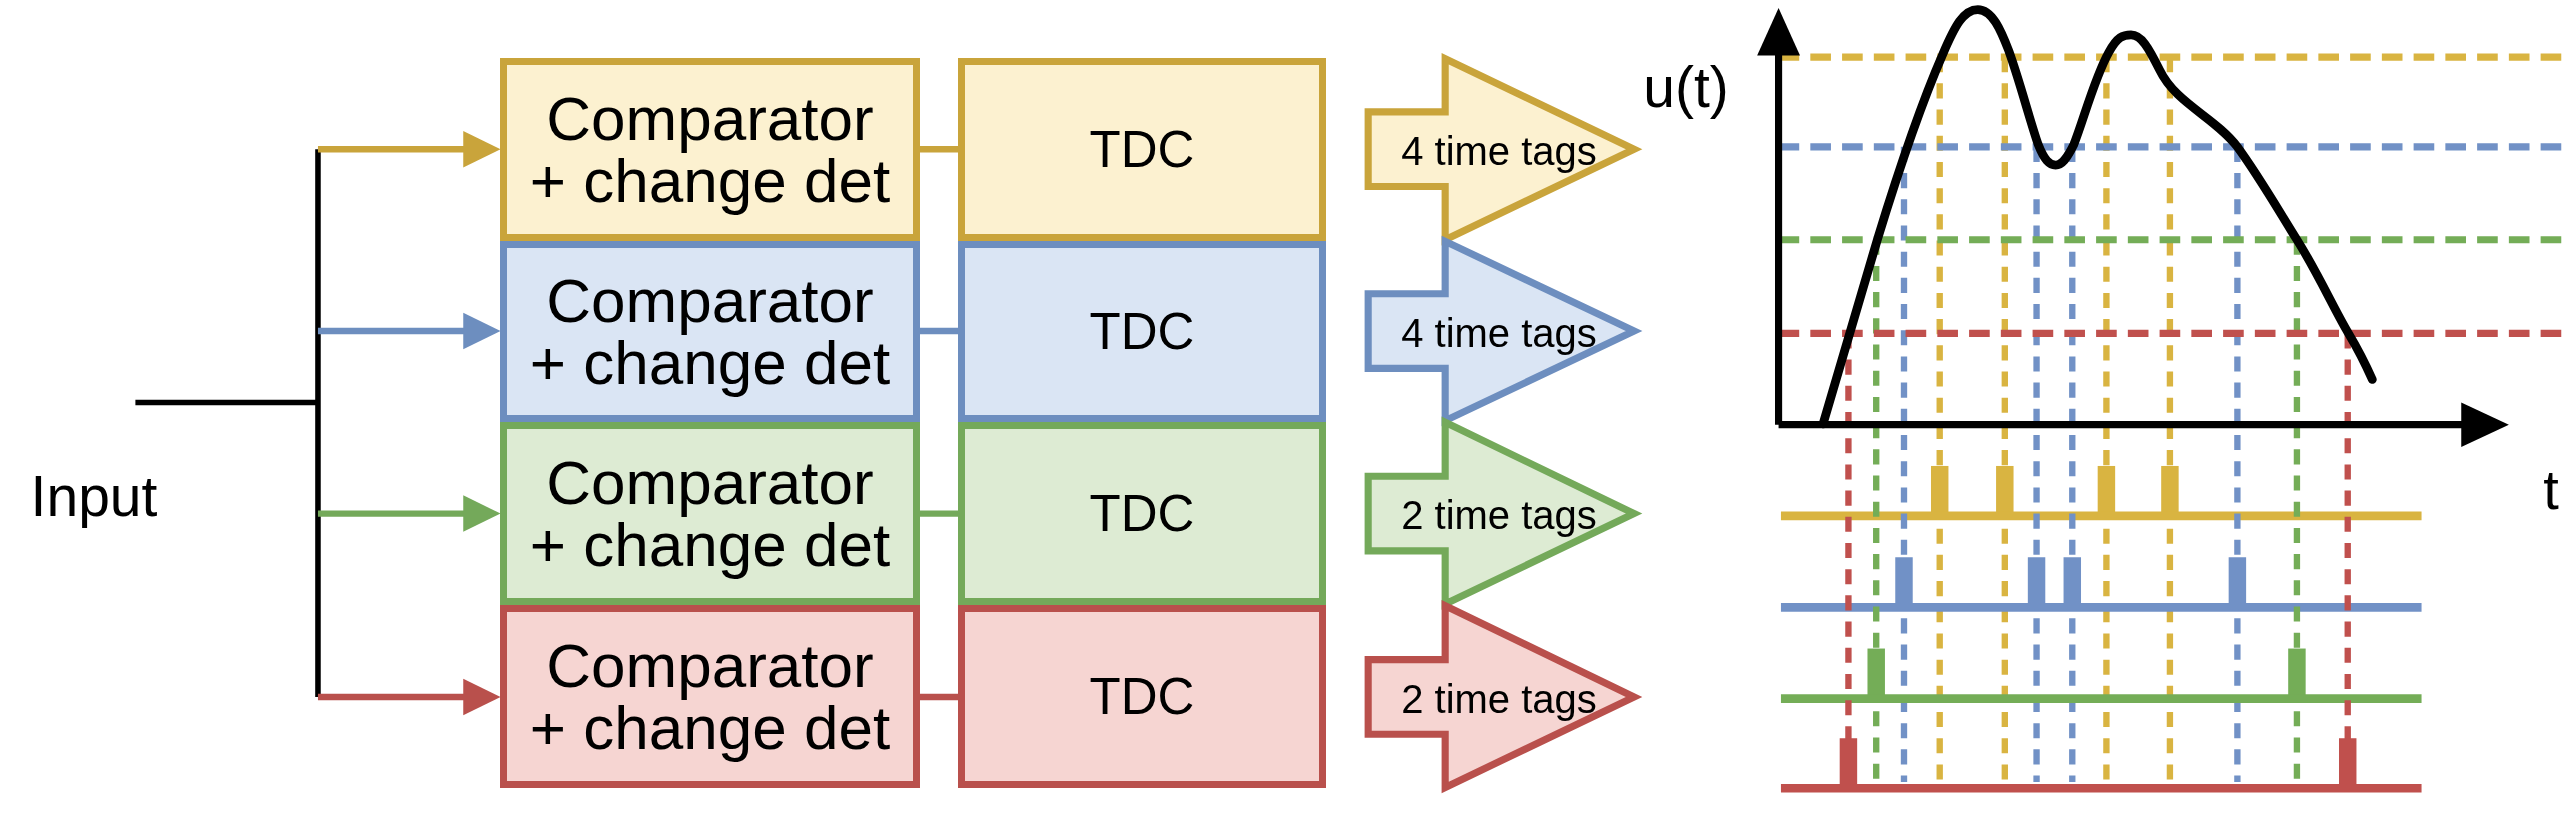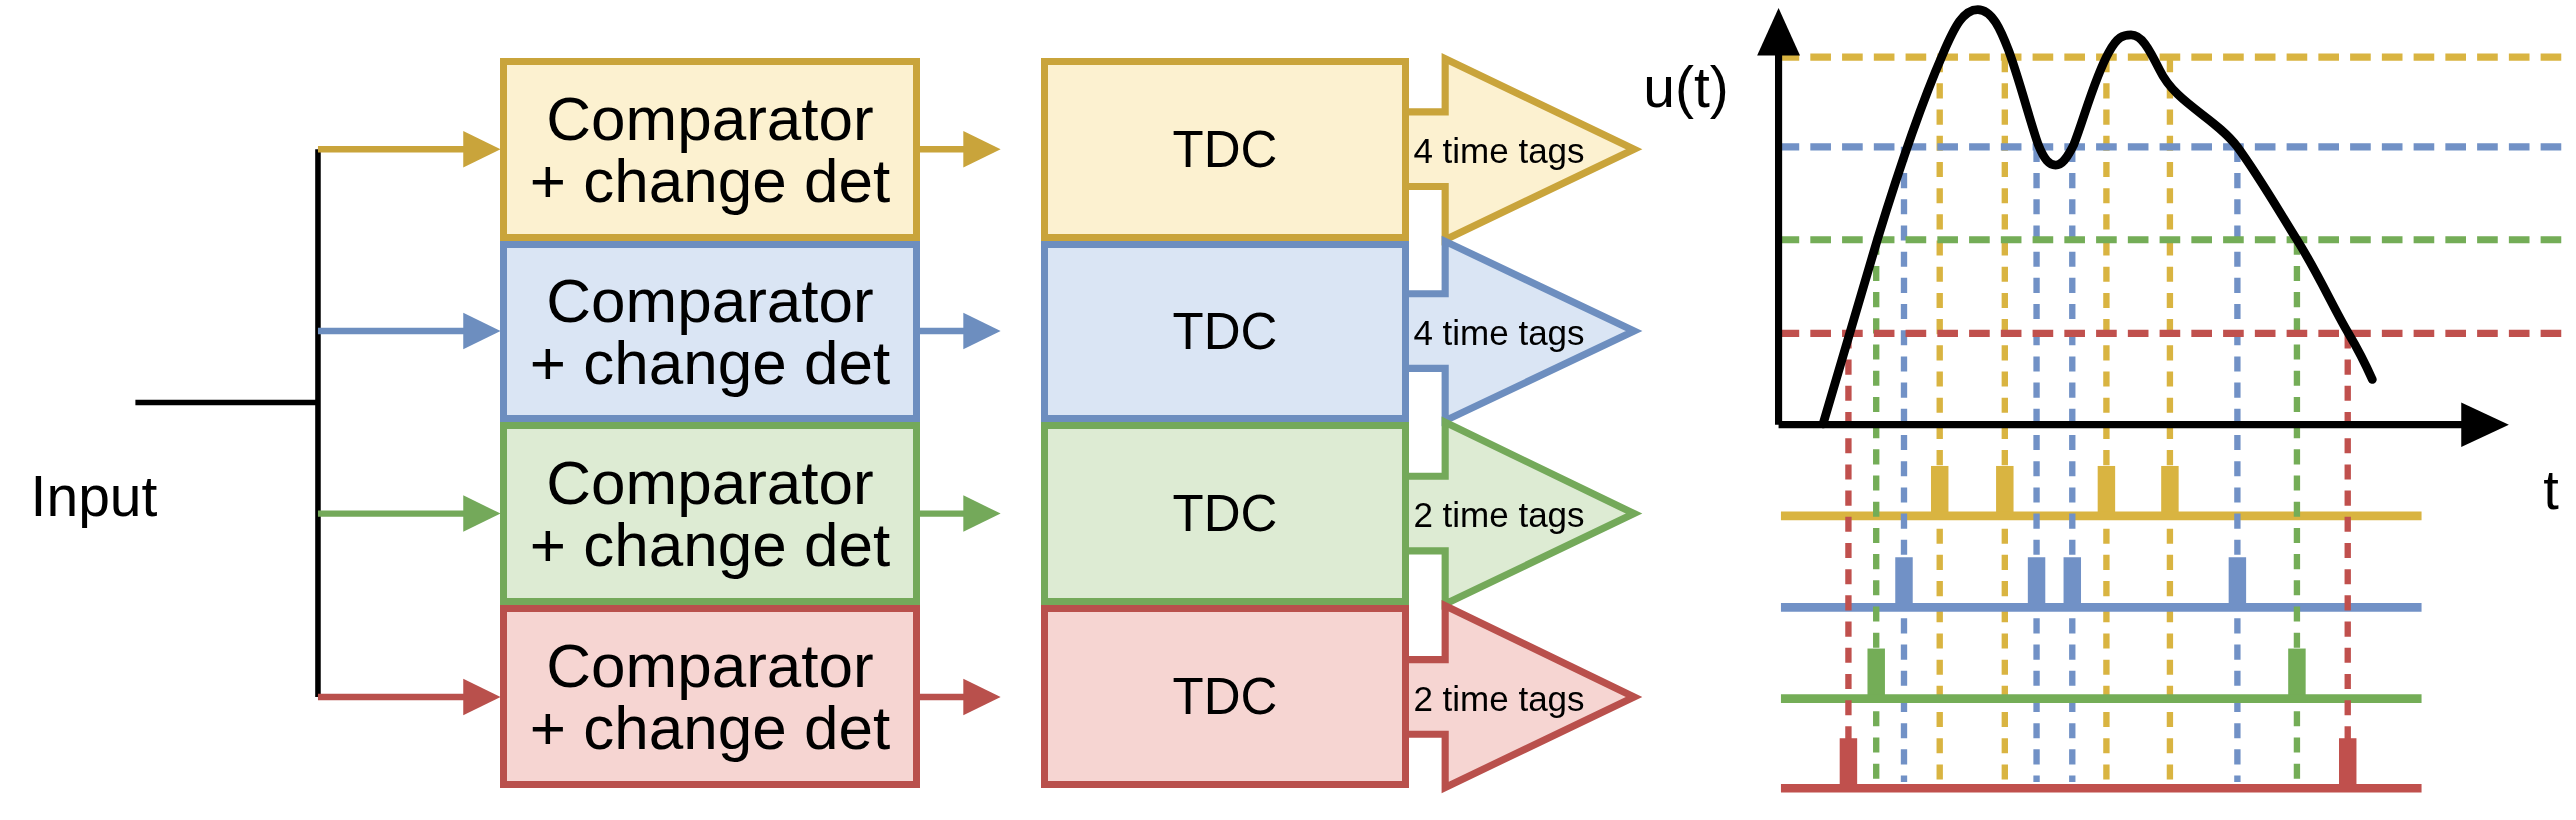--- a/index.html
+++ b/index.html
@@ -12,24 +12,24 @@
   }
   #wires{position:absolute;left:0;top:0;width:2576px;height:820px;}
   .block{
     position:absolute;
     box-sizing:border-box;
     border:7.1px solid #000;
     display:flex;flex-direction:column;align-items:center;justify-content:center;
     text-align:center;color:#000;
   }
   .comp-block{left:500px;width:420px;font-size:62px;line-height:62px;}
-  .tdc-block{left:1041px;width:368px;font-size:51px;}
+  .tdc-block{left:958px;width:368px;font-size:51px;}
   .label{position:absolute;transform:translate(-50%,-50%);color:#000;white-space:nowrap;}
   .input-label{font-size:57px;line-height:71px;text-align:center;}
-  .tag-label{font-size:35px;}
+  .tag-label{font-size:40px;}
   .u-label{font-size:57px;}
   .t-label{font-size:56px;}
   .vdash{stroke-dasharray:19 14;stroke-width:8;fill:none;}
   .hdash{stroke-dasharray:26 14;stroke-width:9;fill:none;}
   .baseline{stroke-width:11;fill:none;}
   .axis{stroke:#000000;stroke-width:9;fill:none;}
   .blackline{stroke:#000000;stroke-width:7;fill:none;}
   .shaft{stroke-width:8;fill:none;}
   .bigarrow{stroke-width:9;}
   .curve{stroke:#000000;stroke-width:11;fill:none;stroke-linecap:round;}

